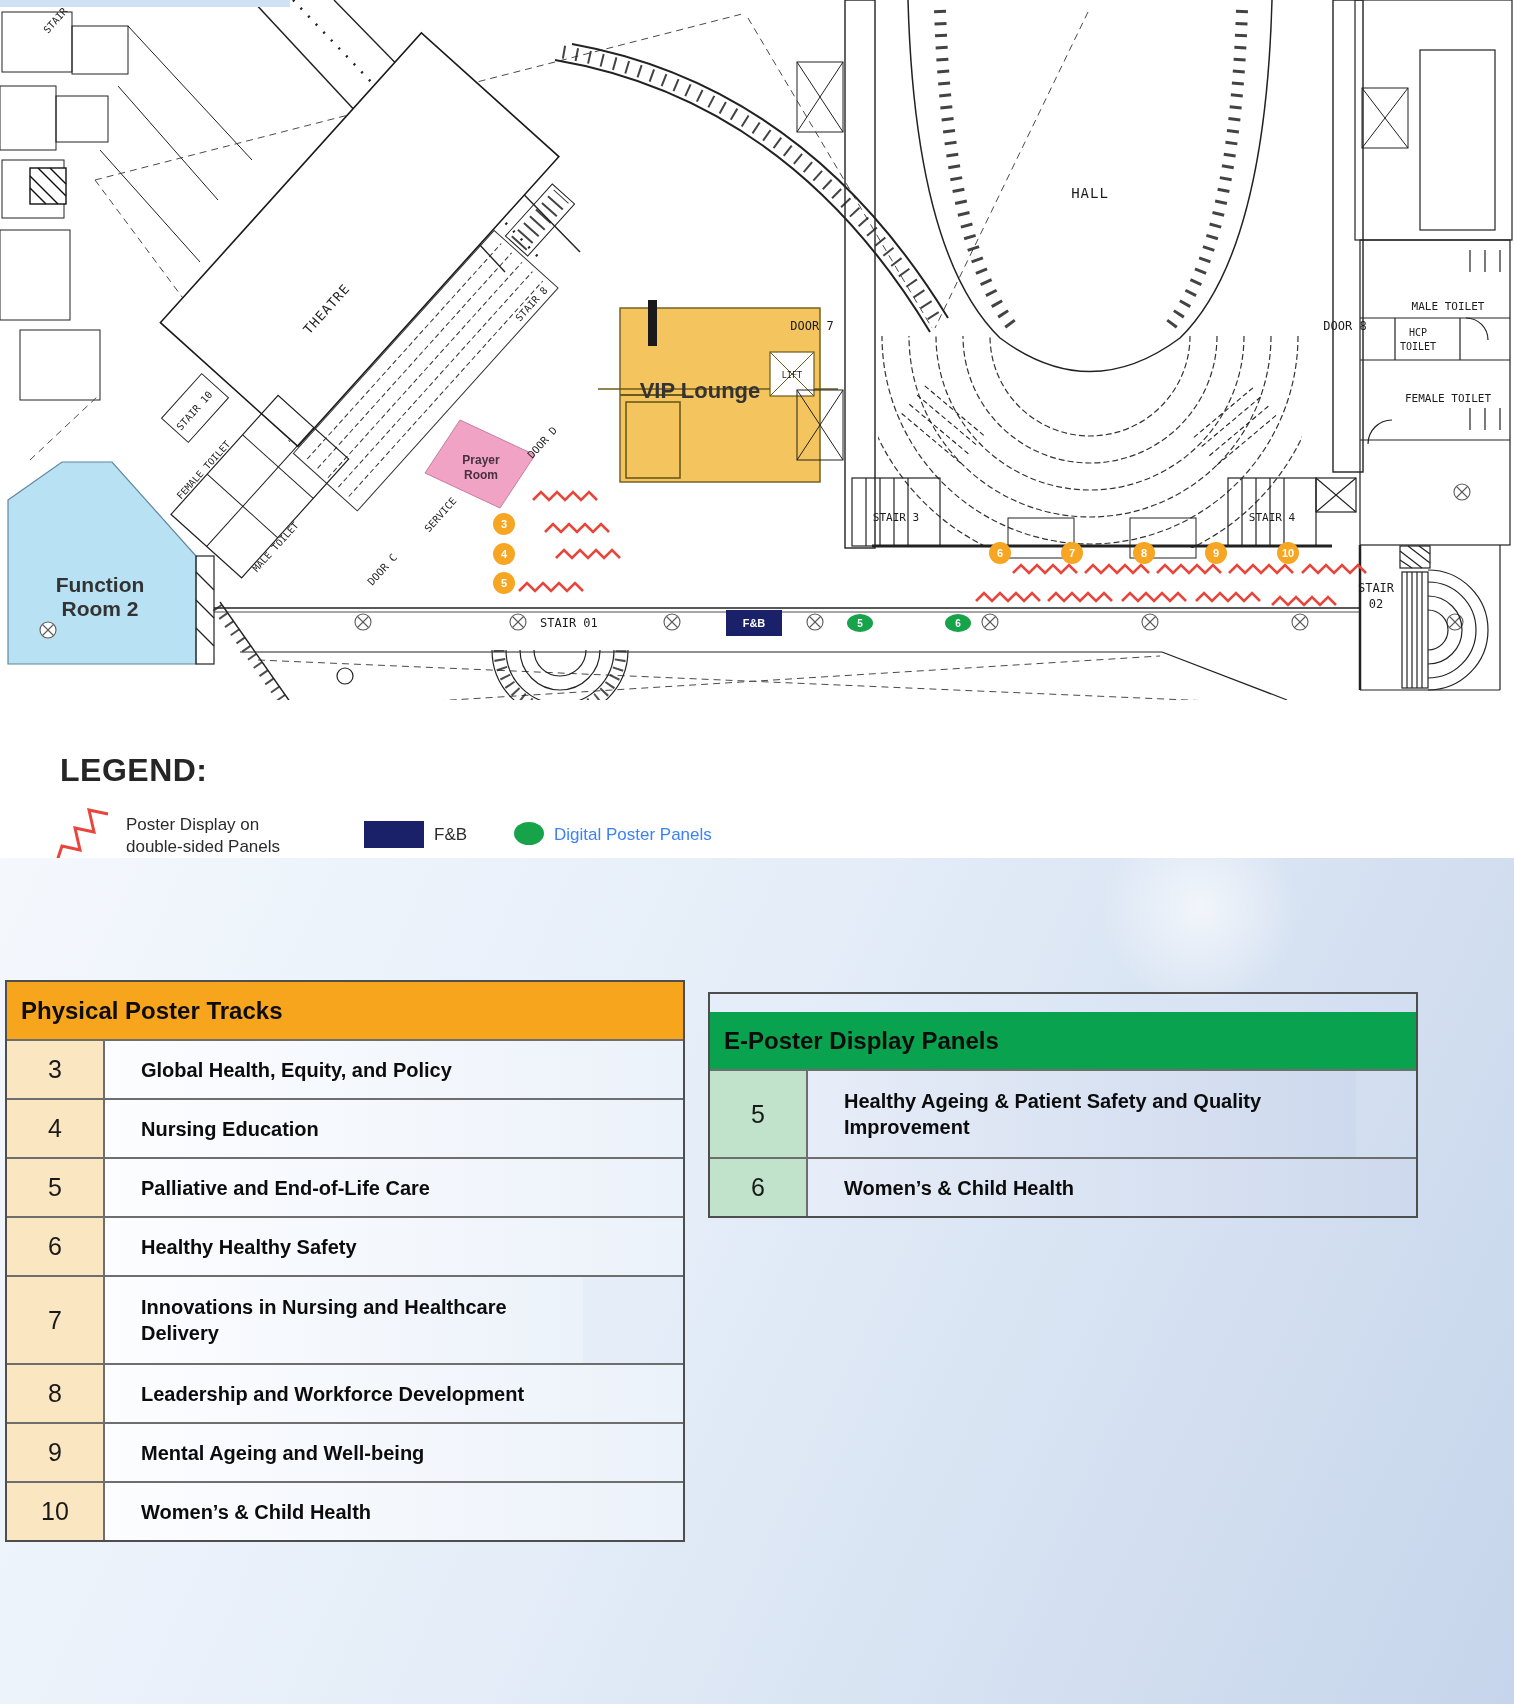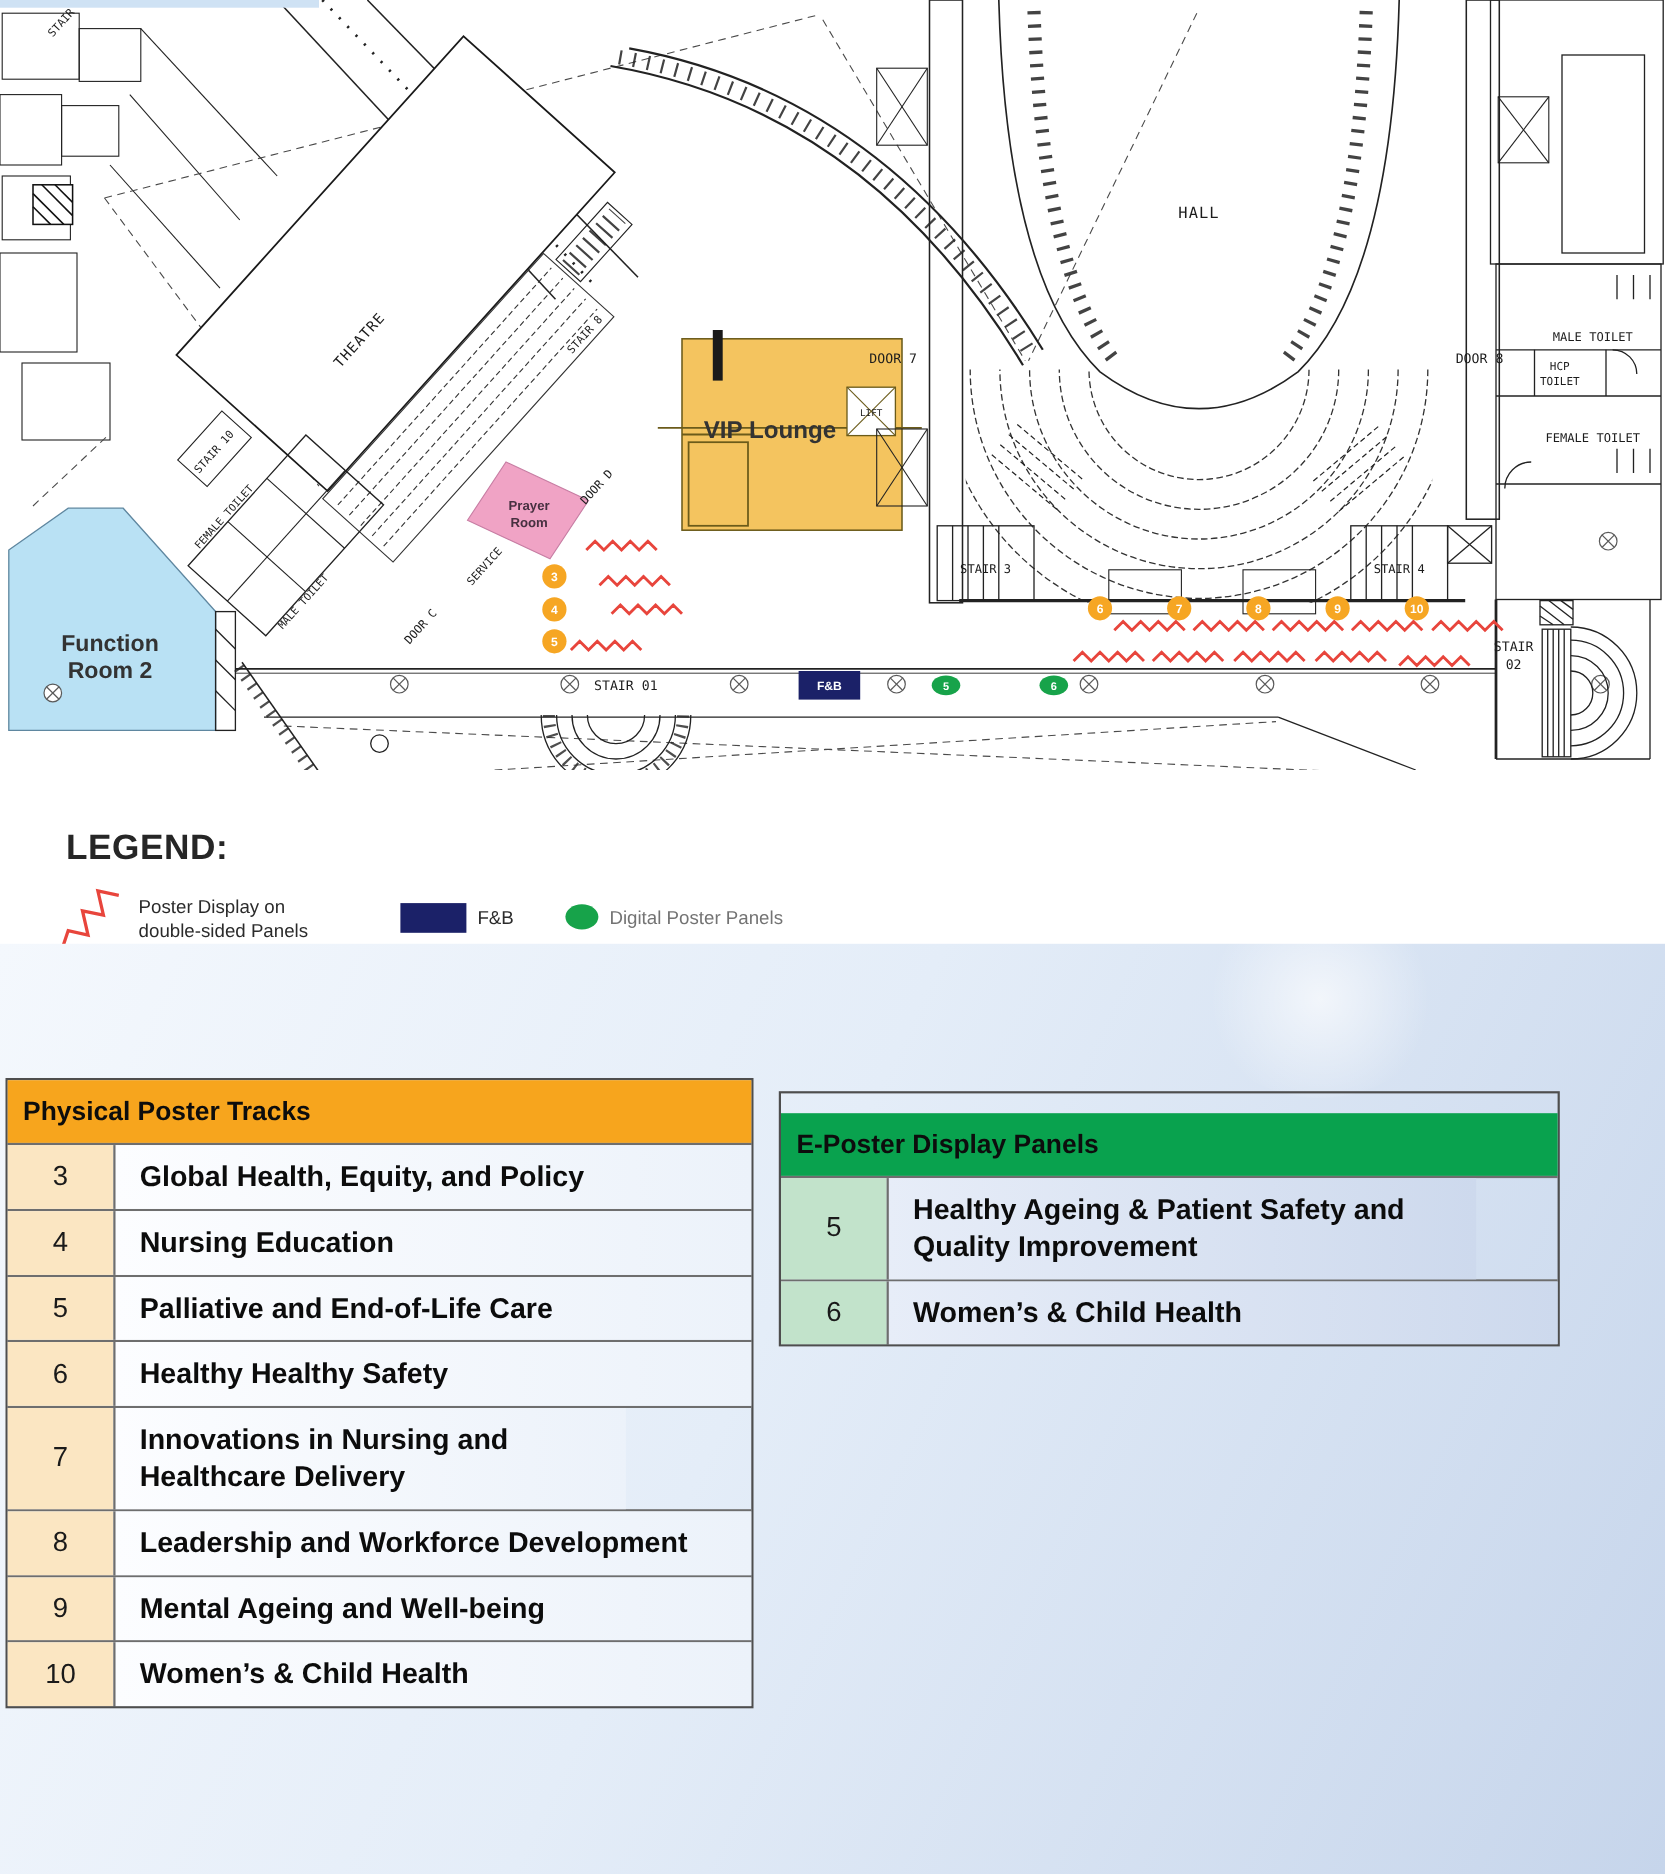--- a/index.html
+++ b/index.html
@@ -11,36 +11,36 @@
   .cad{font-family:"DejaVu Sans Mono",monospace;fill:#1c1c1c;}
   .roomlbl{font-family:"Liberation Sans",sans-serif;font-weight:bold;fill:#333;}
 
   .legend-section{position:absolute;left:0;top:700px;width:1514px;height:158px;background:#fff;}
   .legend-title{position:absolute;left:60px;top:52px;font-size:32px;font-weight:bold;color:#262626;letter-spacing:.5px;}
   .legend-zigzag{position:absolute;left:50px;top:104px;}
   .legend-poster-text{position:absolute;left:126px;top:114px;font-size:17px;color:#2b2b2b;line-height:1.3;white-space:pre-line;}
   .legend-fnb-swatch{position:absolute;left:364px;top:121px;width:60px;height:27px;background:#1B2168;}
   .legend-fnb-text{position:absolute;left:434px;top:125px;font-size:17px;color:#2b2b2b;}
   .legend-oval{position:absolute;left:514px;top:122px;width:30px;height:23px;border-radius:50%;background:#17A34A;}
-  .legend-digital-text{position:absolute;left:554px;top:125px;font-size:17px;color:#737373;}
+  .legend-digital-text{position:absolute;left:554px;top:125px;font-size:17px;color:#3b82f6;}
 
   .bottom-section{position:absolute;left:0;top:858px;width:1514px;height:846px;
       background:linear-gradient(115deg,#f4f8fd 0%,#e4edf8 45%,#c6d5eb 100%);}
   .bottom-section::before{content:"";position:absolute;left:1090px;top:-40px;width:220px;height:180px;
       border-radius:50%;background:radial-gradient(circle,rgba(255,255,255,.65),rgba(255,255,255,0) 70%);}
 
   .ptable{position:absolute;border:2px solid #4e4e4e;}
   .t-header{height:57px;display:flex;align-items:center;padding-left:14px;font-size:24px;font-weight:bold;color:#0d0d0d;}
   .physical .t-header{background:#F7A51D;}
   .eposter .t-header{background:#09A24E;margin-top:18px;}
   .t-row{display:grid;grid-template-columns:96px 1fr;border-top:2px solid #6e6e6e;min-height:57px;}
   .t-num{display:flex;align-items:center;justify-content:center;font-size:25px;color:#1a1a1a;}
   .physical .t-num{background:#FBE6C2;}
   .eposter .t-num{background:#C2E3CB;}
-  .t-label{display:flex;align-items:center;padding:12px 12px 12px 22px;font-size:26px;font-weight:bold;color:#0c0c0c;border-left:2px solid #6e6e6e;line-height:1.3;}
+  .t-label{display:flex;align-items:center;padding:12px 12px 12px 36px;font-size:20px;font-weight:bold;color:#0c0c0c;border-left:2px solid #6e6e6e;line-height:1.3;}
   .physical .t-label{background:linear-gradient(90deg,#fcfdff,#ecf2fa);}
   .eposter .t-label{background:linear-gradient(90deg,#e7edf8,#cdd9ed);}
 </style>
 </head>
 <body>
 
 <div class="plan-section">
 <div class="top-tint"></div>
 <svg width="1514" height="745" viewBox="0 0 1514 745">
   <defs>

